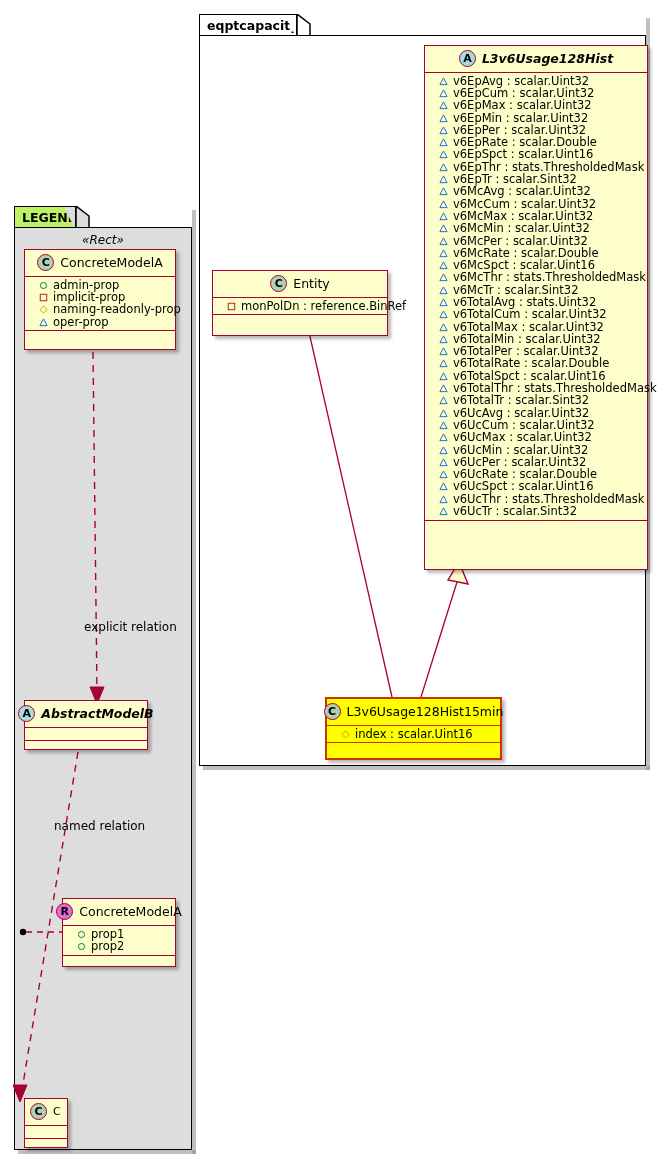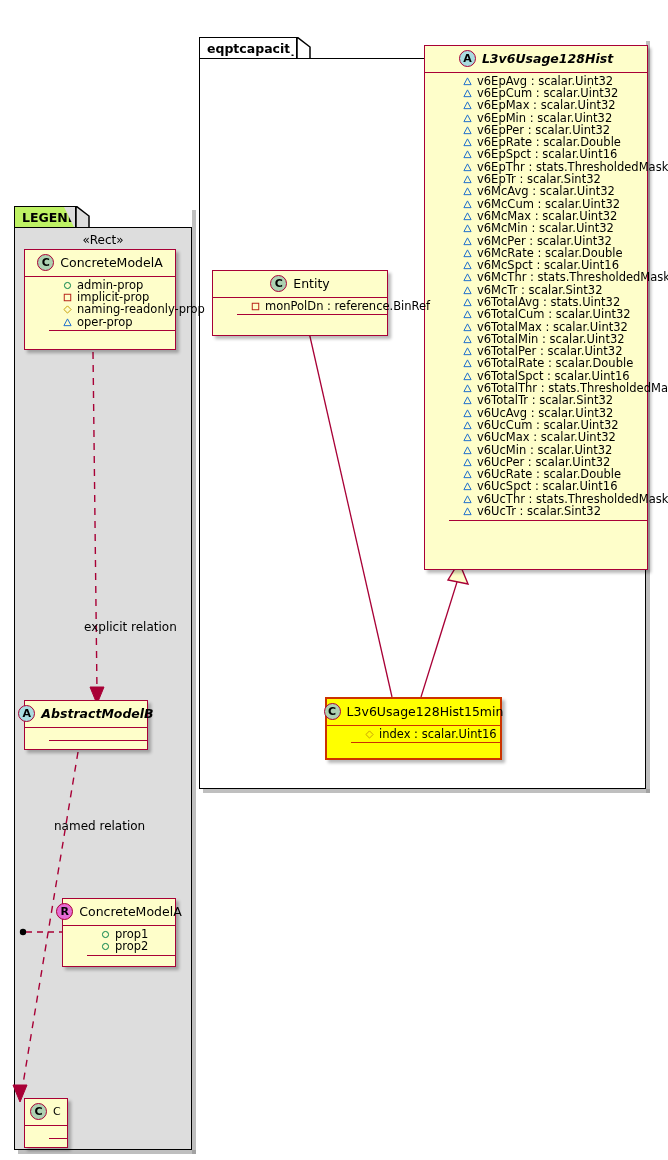--- a/index.html
+++ b/index.html
@@ -41,33 +41,33 @@
   .cls.hl{background:#ffff00;border-color:#cc3300;border-width:2px;}
   .cls-head{
     display:flex;align-items:center;justify-content:center;gap:6px;
     padding:4px 8px 5px 8px;border-bottom:1.5px solid #a80036;
     font-size:12.5px;color:#000;white-space:nowrap;
   }
   .cls.hl .cls-head{border-bottom-color:#cc3300;}
   .cls-head.italic{font-style:italic;font-weight:bold;}
   .cls-head.plain{font-weight:normal;}
   .stereo{
-    text-align:center;font-size:12px;color:#000;
+    text-align:center;font-style:italic;font-size:12px;color:#000;
     padding:3px 0 4px 0;
   }
   .badge{
     width:15px;height:15px;border-radius:50%;flex:0 0 auto;
     display:flex;align-items:center;justify-content:center;
     font-size:11px;font-weight:bold;font-style:normal;color:#000;
     line-height:1;
   }
   .badge-C{background:#add1b2;border:1.2px solid #a80036;}
   .badge-A{background:#a9dcdf;border:1.2px solid #a80036;}
   .badge-R{background:#e56bd3;border:1.2px solid #a80036;color:#000;}
-  .cls-attrs{padding:2px 0 2px 8px;border-bottom:1.5px solid #a80036;margin-left:24px;}
+  .cls-attrs{padding:2px 0 2px 8px;border-bottom:1.5px solid #a80036;}
   .cls.hl .cls-attrs{border-bottom-color:#cc3300;}
   .cls-ops{height:9px;}
   .attr{
     display:flex;align-items:center;gap:5px;
     padding:0 6px;height:12.3px;font-size:11.5px;color:#000;white-space:nowrap;
   }
   .attr-txt{position:relative;top:-0.5px;}
 
   
   .gi{width:9px;height:9px;flex:0 0 auto;position:relative;top:0px;}
@@ -75,21 +75,21 @@
 
   
   #wires{position:absolute;left:0;top:0;width:668px;height:1160px;pointer-events:none;}
   .lbl{
     position:absolute;font-size:12px;color:#000000;white-space:nowrap;
   }
 </style>
 </head>
 <body>
 
-<div class="pkg" style="left:199px;top:14px;width:447px;height:752px;margin-top:23px;">
+<div class="pkg" style="left:199px;top:14px;width:447px;height:752px;">
   <div class="pkg-shadow" style="left:4px;top:752px;width:447px;height:4px;"></div>
   <div class="pkg-shadow" style="left:447px;top:4px;width:4px;height:752px;"></div>
   <div class="pkg-tab" style="width:98px;">
     <span>eqptcapacity</span>
   </div>
   <svg class="abs" style="left:98px;top:0;width:14px;height:23px;">
     <polygon points="0,0 13,10 13,22 0,22" fill="#ffffff" stroke="#000000" stroke-width="1.5"></polygon>
   </svg>
   <div class="pkg-body" style="left:0;top:21px;width:447px;height:731px;"></div>
 </div>

